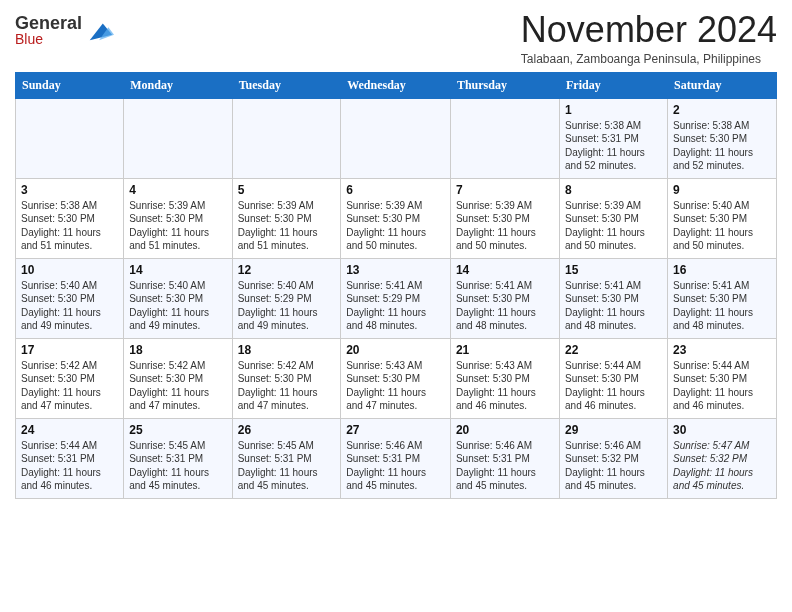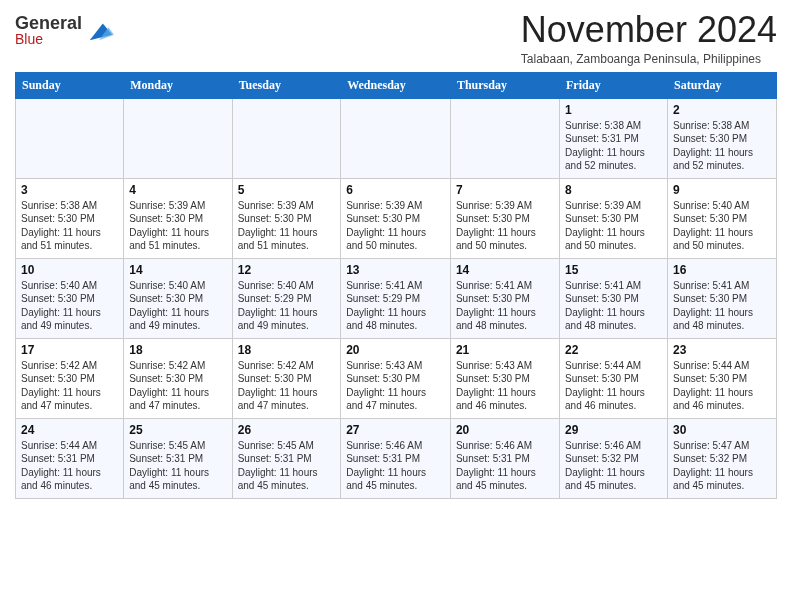--- a/index.html
+++ b/index.html
@@ -315,19 +315,19 @@
 Daylight: 11 hours and 45 minutes.</div>
         </td>
         <td>
           <span class="day-number">29</span>
           <div class="day-info" style="white-space: pre-line;">Sunrise: 5:46 AM
 Sunset: 5:32 PM
 Daylight: 11 hours and 45 minutes.</div>
         </td>
         <td>
           <span class="day-number">30</span>
-          <div class="day-info" style="white-space: pre-line;">Sunrise: 5:47 AM
+          <div class="day-info" style="white-space: pre-line; font-style: italic;">Sunrise: 5:47 AM
 Sunset: 5:32 PM
 Daylight: 11 hours and 45 minutes.</div>
         </td>
       </tr>
     </tbody>
 </table>
 
 </body></html>

